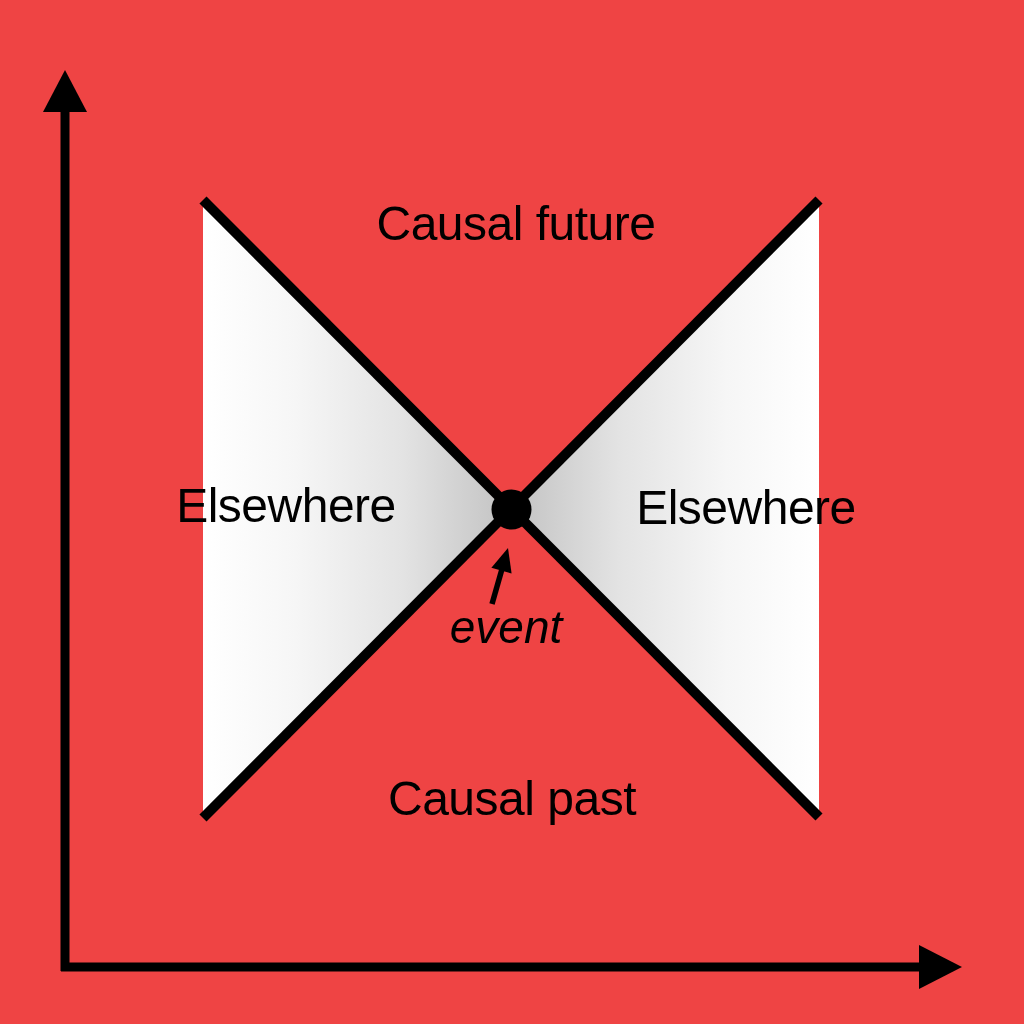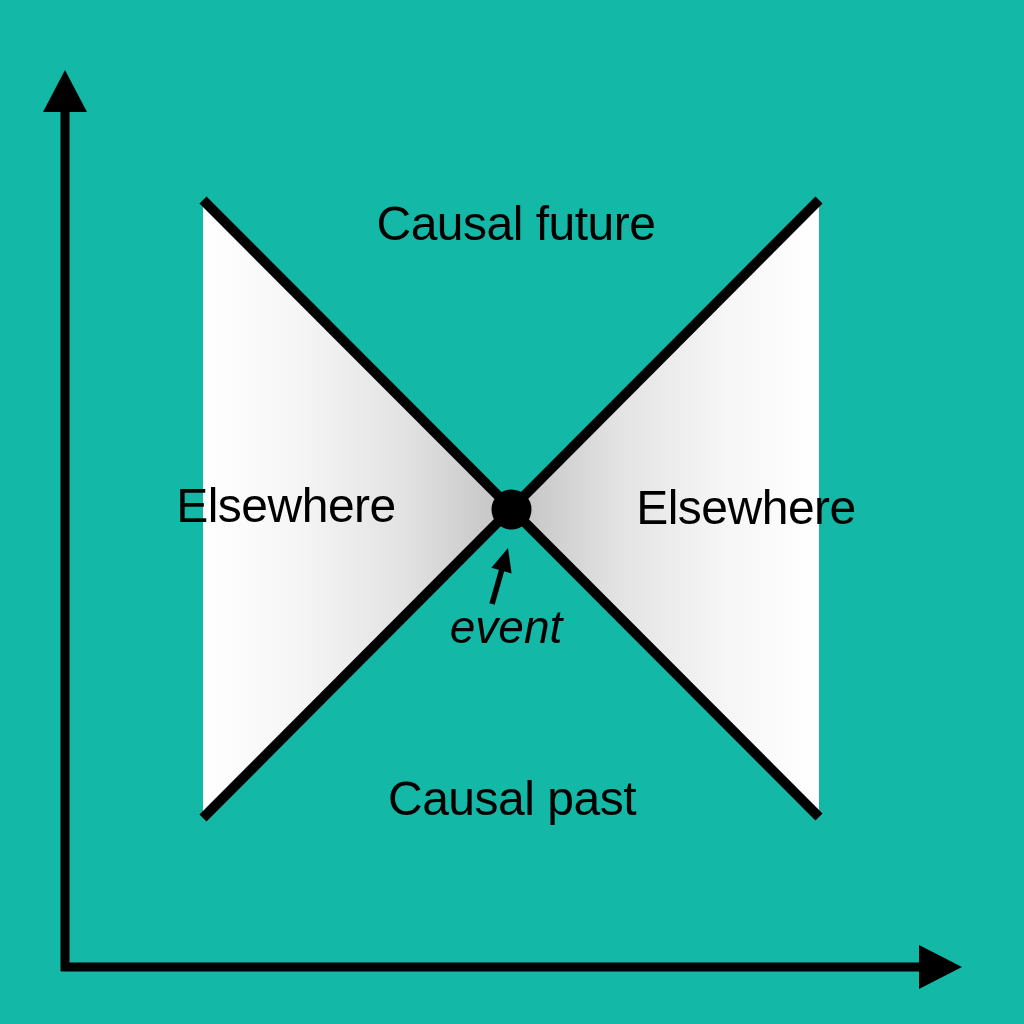--- a/index.html
+++ b/index.html
@@ -7,21 +7,21 @@
     padding: 0;
     width: 1024px;
     height: 1024px;
     background: #ffffff;
     overflow: hidden;
   }
   .canvas {
     position: relative;
     width: 1024px;
     height: 1024px;
-    background: #14b8a6;
+    background: #ef4444;
   }
   svg {
     display: block;
     width: 1024px;
     height: 1024px;
   }
   .region-label {
     font-family: "Liberation Sans", sans-serif;
     font-size: 48px;
     letter-spacing: -0.5px;

